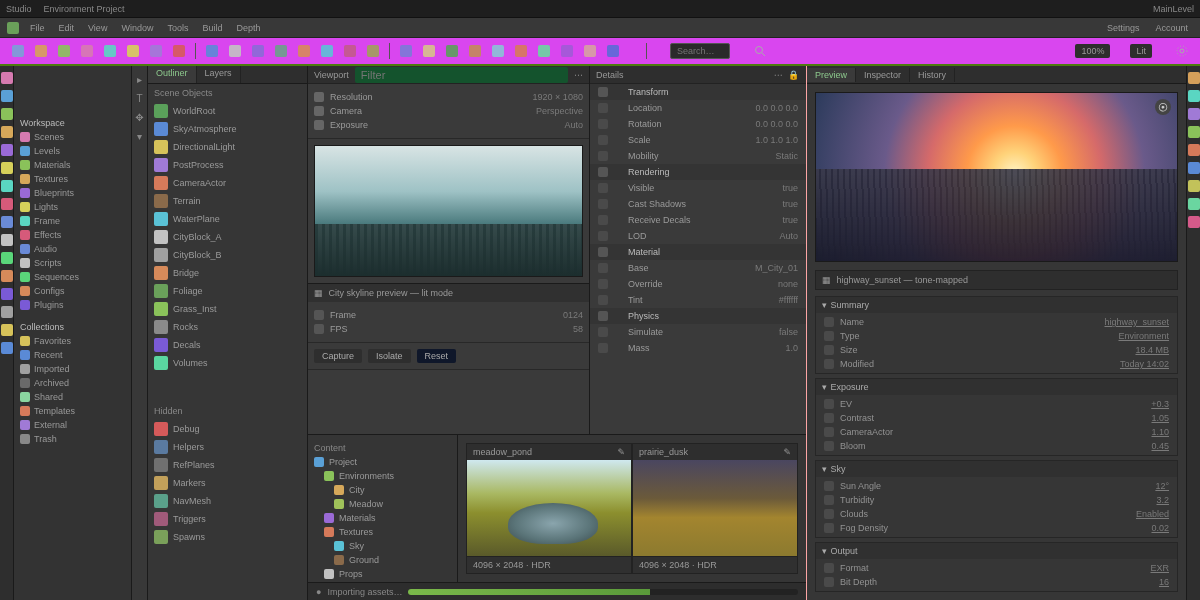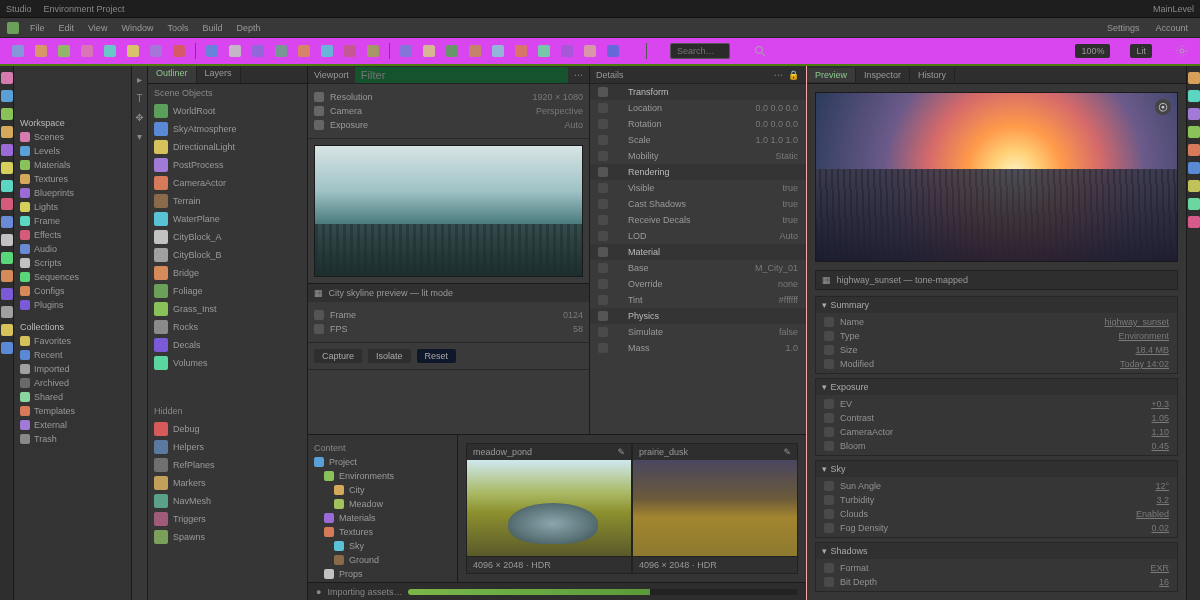--- a/index.html
+++ b/index.html
@@ -839,21 +839,21 @@
             <div class="p-row">
               <span class="chip" style="background:#4a4a4a"></span>
               <span>Fog Density</span>
               <span class="p-val">0.02</span>
             </div>
           </div>
         </div>
         <div class="prop-sec">
           <div class="prop-sec-h">
             <span>▾</span>
-            <span>Shadows</span>
+            <span>Output</span>
           </div>
           <div class="prop-sec-b">
             <div class="p-row">
               <span class="chip" style="background:#4a4a4a"></span>
               <span>Format</span>
               <span class="p-val">EXR</span>
             </div>
             <div class="p-row">
               <span class="chip" style="background:#4a4a4a"></span>
               <span>Bit Depth</span>

